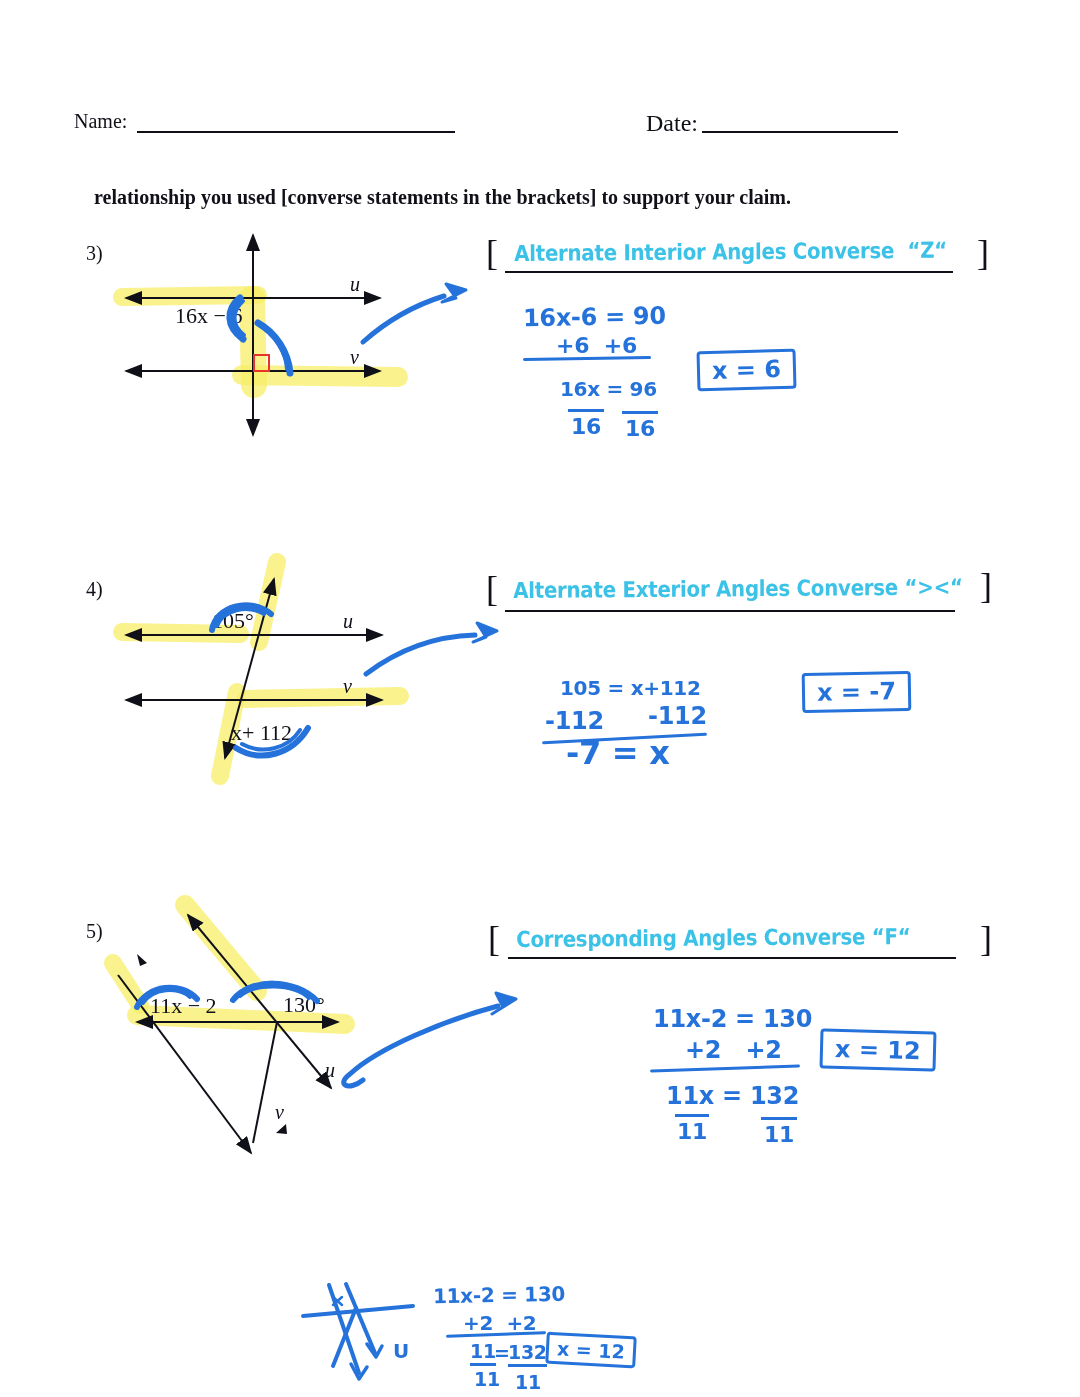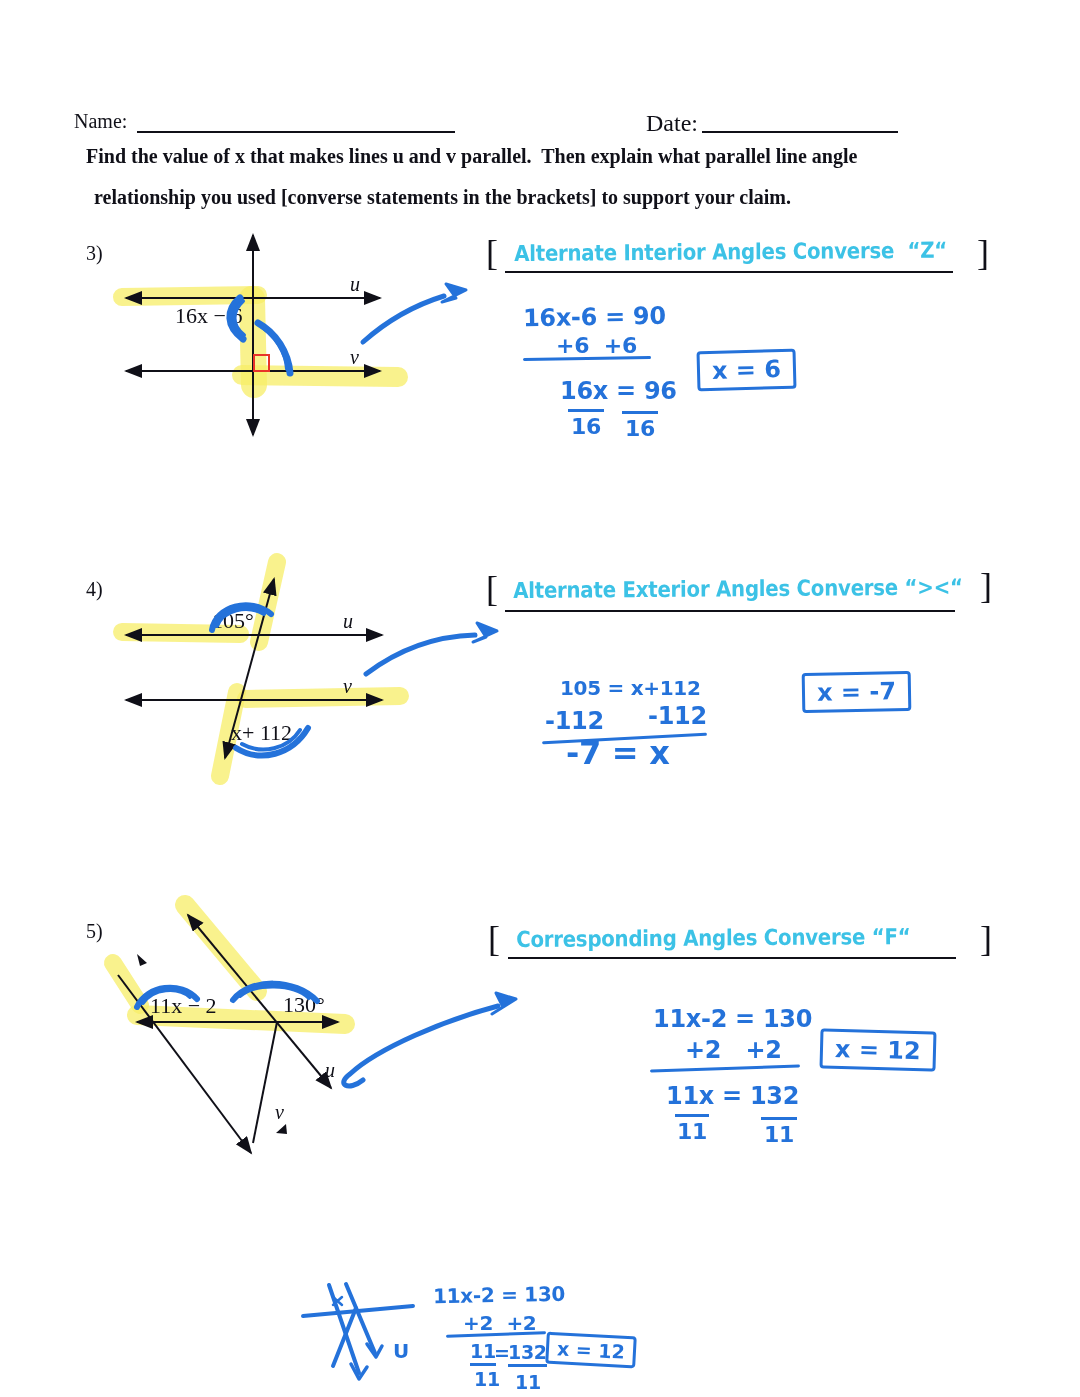--- a/index.html
+++ b/index.html
@@ -45,21 +45,20 @@
 <body>
 
 <div class="page">
 
 
   <div class="abs ser" style="left:74px;top:110px;font-size:20px;">Name:</div>
   <div class="blank" style="left:137px;top:131px;width:318px;"></div>
   <div class="abs ser" style="left:646px;top:110px;font-size:24px;">Date:</div>
   <div class="blank" style="left:702px;top:131px;width:196px;"></div>
 
-  <div class="abs ser bold" style="left:86px;top:145px;font-size:20px;">Find the value of x that makes lines u and v parallel.  Then explain what parallel line angle</div>
   <div class="abs ser bold" style="left:94px;top:186px;font-size:20px;">relationship you used [converse statements in the brackets] to support your claim.</div>
 
   <div class="abs ser" style="left:86px;top:242px;font-size:20px;">3)</div>
 
   <svg style="left:100px;top:225px;" width="390" height="225" viewBox="0 0 390 225">
     <defs>
       <marker id="ah3" markerWidth="10" markerHeight="8" refX="8" refY="3.5" orient="auto-start-reverse">
         <path d="M0,0 L9,3.5 L0,7 Z" fill="#101018"></path>
       </marker>
     </defs>
@@ -89,21 +88,21 @@
   </svg>
 
   <div class="bracket" style="left:486px;top:235px;">[</div>
   <div class="hw-cyan" style="left:514px;top:241px;">Alternate Interior Angles Converse  “Z“</div>
   <div class="rel-line" style="left:505px;top:271px;width:448px;"></div>
   <div class="bracket" style="left:977px;top:235px;">]</div>
 
   <div class="hw" style="left:523px;top:303px;font-size:24px;transform:rotate(-1deg);">16x-6 = 90</div>
   <div class="hw" style="left:556px;top:333px;font-size:22px;">+6  +6</div>
   <div class="sumline" style="left:523px;top:357px;width:128px;transform:rotate(-1deg);"></div>
-  <div class="hw" style="left:560px;top:377px;font-size:24px;text-align:right;">16x = 96</div>
+  <div class="hw" style="left:560px;top:377px;font-size:20px;text-align:right;">16x = 96</div>
   <div class="hw den" style="left:568px;top:409px;width:36px;font-size:22px;">16</div>
   <div class="hw den" style="left:622px;top:411px;width:36px;font-size:22px;">16</div>
   <div class="ansbox" style="left:697px;top:350px;font-size:24px;transform:rotate(-1.5deg);">x = 6</div>
 
   <div class="abs ser" style="left:86px;top:578px;font-size:20px;">4)</div>
 
   <svg style="left:100px;top:552px;" width="400" height="235" viewBox="0 0 400 235">
     <defs>
       <marker id="ah4" markerWidth="10" markerHeight="8" refX="8" refY="3.5" orient="auto-start-reverse">
         <path d="M0,0 L9,3.5 L0,7 Z" fill="#101018"></path>

